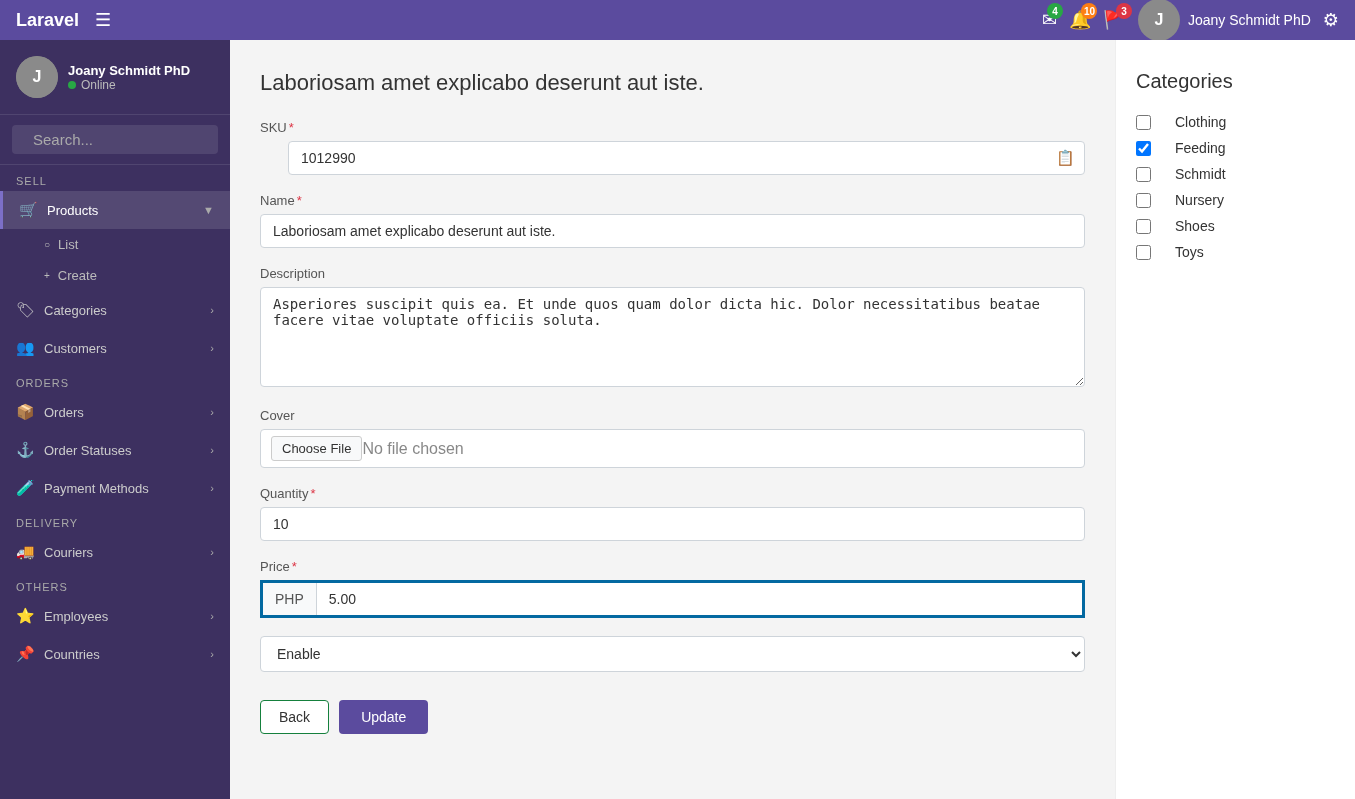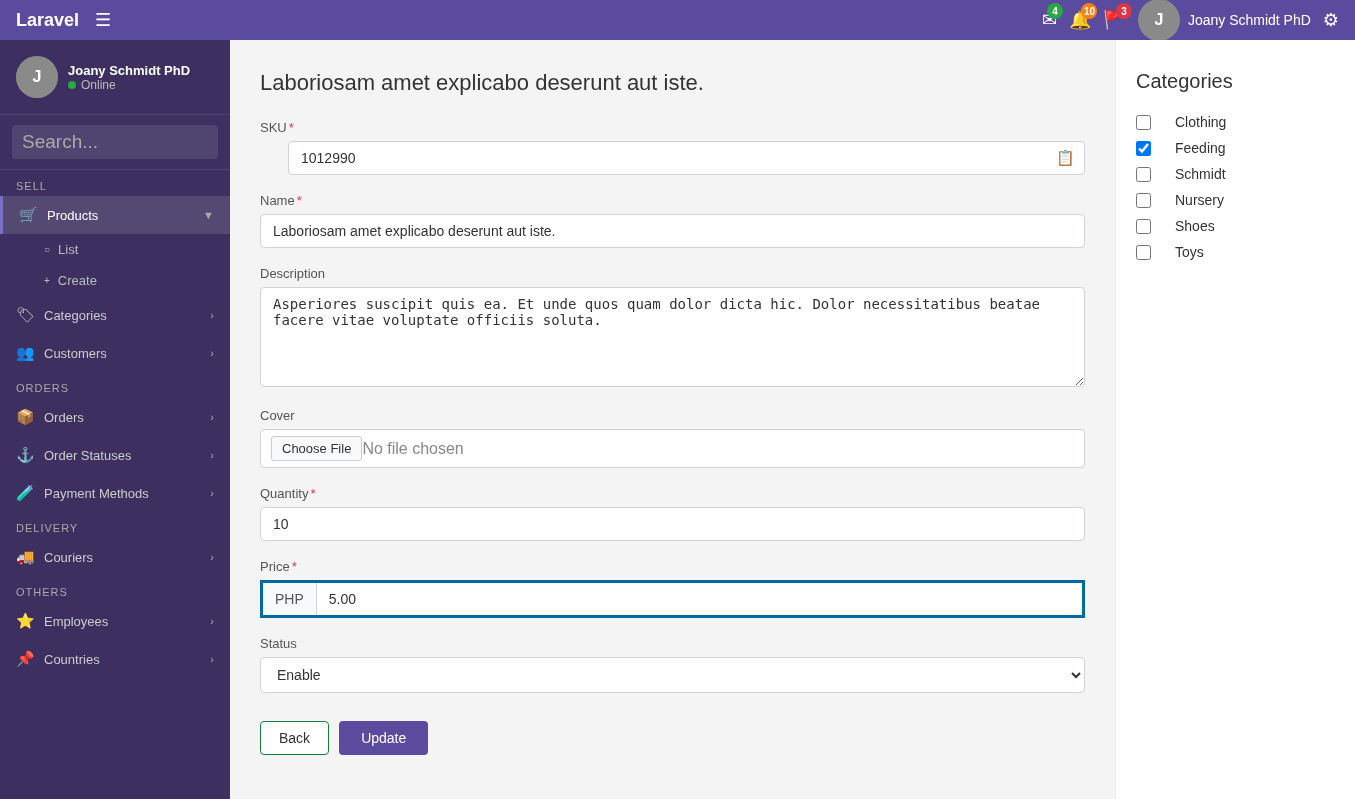--- a/index.html
+++ b/index.html
@@ -73,21 +73,21 @@
       border-bottom: 1px solid rgba(255,255,255,0.1);
     }
     .sidebar-search-inner {
       display: flex; align-items: center;
       background: rgba(255,255,255,0.1);
       border-radius: 4px;
       padding: 6px 10px;
     }
     .sidebar-search-input {
       background: transparent; border: none; outline: none;
-      color: #ccc; font-size: 19px; flex: 1;
+      color: #ccc; font-size: 15px; flex: 1; margin-left: 11px;
     }
     .sidebar-search-input::placeholder { color: #aaa; }
     .sidebar-search-icon { color: #aaa; font-size: 14px; }
     .sidebar-section-label {
       padding: 10px 16px 4px;
       font-size: 11px;
       color: #aaa;
       text-transform: uppercase;
       letter-spacing: 1px;
     }
@@ -426,21 +426,20 @@
           <label class="form-label">
             <span>Price</span><span class="required">*</span>
           </label>
           <div class="price-wrap">
             <span class="price-currency">PHP</span>
             <input class="price-input" type="text" value="5.00" style="">
           </div>
         </div>
 
         <div class="form-row">
-          <label class="form-label">Status</label>
           <select class="status-select">
             <option>Enable</option>
             <option>Disable</option>
           </select>
         </div>
 
         <div class="form-actions">
           <button class="btn-back">Back</button>
           <button class="btn-update">Update</button>
         </div>

